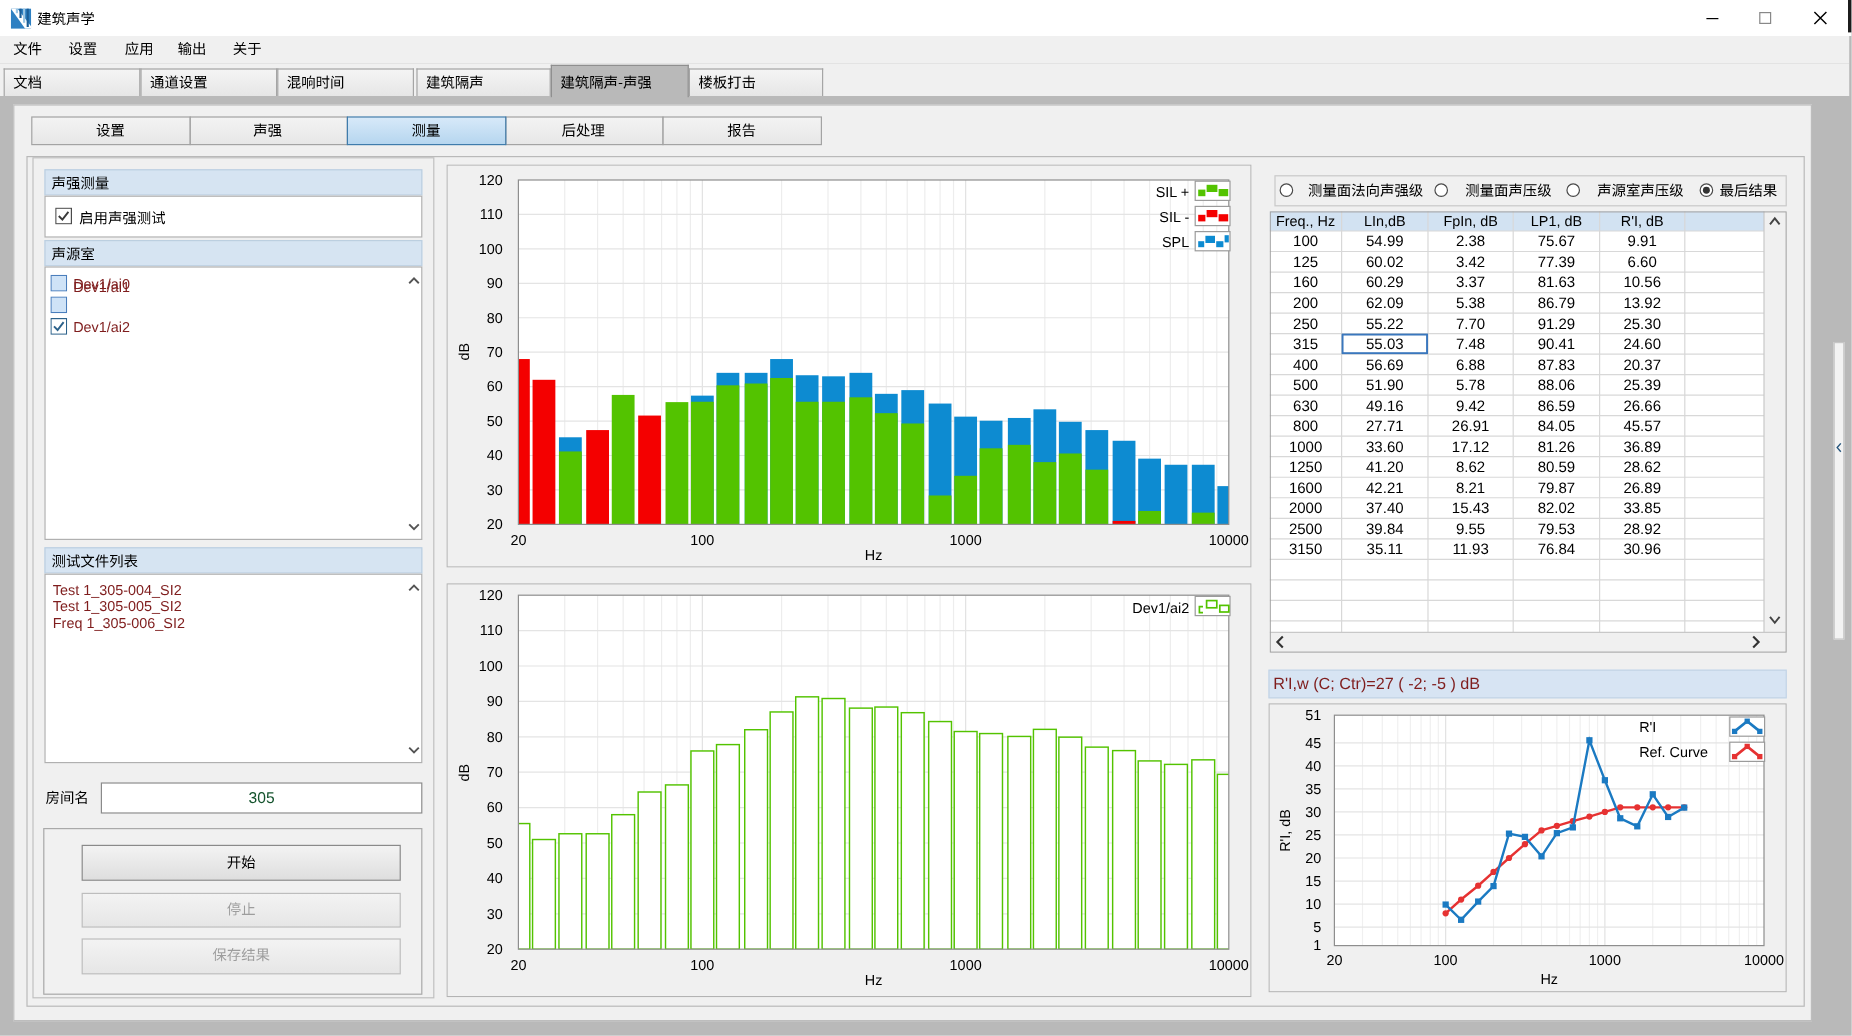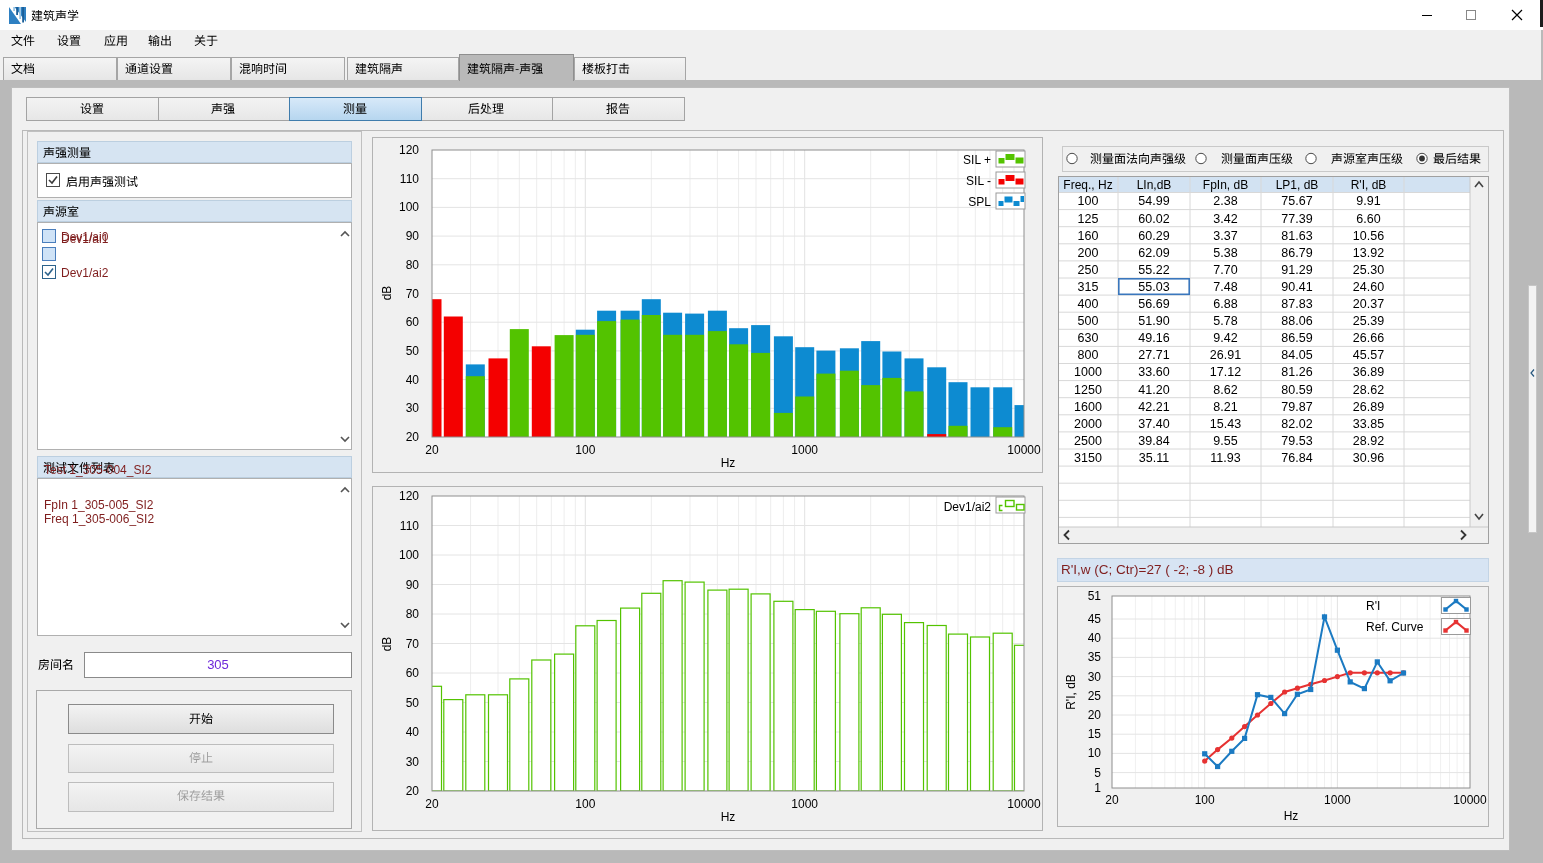--- a/index.html
+++ b/index.html
@@ -124,34 +124,34 @@
     <path d="M3 8 L7 4 L11 8" fill="none" stroke="#555" stroke-width="1.6"></path>
   </svg>
 <svg class="abs" style="left:338px;top:433px" width="14" height="12" viewBox="0 0 14 12">
     <path d="M3 4 L7 8 L11 4" fill="none" stroke="#555" stroke-width="1.6"></path>
   </svg>
 <div class="abs" style="left:37px;top:456px;width:315px;height:22px;background:#d6e4f2;border:1px solid #bccfe0"></div>
 <svg class="ck" style="left:43px;top:459px" width="72" height="17" viewBox="0 -13 72 17">
     <path d="M5.8 -1.1C6.4 -0.5 7.2 0.3 7.5 0.9L8.1 0.5C7.7 -0 7 -0.9 6.4 -1.5ZM3.7 -9.4V-1.8H4.5V-8.7H7.1V-1.9H7.8V-9.4ZM10.4 -9.9V-0.1C10.4 0.1 10.3 0.2 10.2 0.2C10 0.2 9.4 0.2 8.8 0.2C8.9 0.4 9 0.7 9.1 0.9C9.9 0.9 10.4 0.9 10.7 0.8C11 0.6 11.1 0.4 11.1 -0.1V-9.9ZM8.8 -9V-1.8H9.5V-9ZM5.4 -7.8V-3.6C5.4 -2.1 5.1 -0.6 3.1 0.4C3.2 0.5 3.5 0.8 3.6 0.9C5.7 -0.2 6 -2 6 -3.6V-7.8ZM1 -9.3C1.6 -8.9 2.5 -8.4 2.9 -8L3.5 -8.7C3 -9.1 2.2 -9.6 1.5 -9.9ZM0.5 -6.1C1.1 -5.7 2 -5.2 2.4 -4.8L3 -5.5C2.5 -5.9 1.6 -6.4 1 -6.7ZM0.7 0.3 1.5 0.8C2 -0.3 2.6 -1.8 3 -3L2.3 -3.5C1.8 -2.2 1.2 -0.6 0.7 0.3Z M13.4 -9.3C14.1 -8.8 14.8 -8 15.2 -7.5L15.8 -8.1C15.4 -8.6 14.7 -9.3 14 -9.9ZM21.3 -9.6C21.8 -9 22.4 -8.3 22.6 -7.8L23.3 -8.3C23 -8.7 22.5 -9.4 21.9 -9.9ZM12.6 -6.3V-5.4H14.3V-1.1C14.3 -0.6 13.9 -0.3 13.7 -0.1C13.8 0 14.1 0.4 14.1 0.6C14.3 0.4 14.7 0.2 16.7 -1.2C16.6 -1.3 16.5 -1.7 16.5 -1.9L15.1 -1.1V-6.3ZM20.1 -10 20.1 -7.6H16.2V-6.7H20.2C20.4 -2.2 20.9 0.9 22.4 0.9C22.9 0.9 23.4 0.4 23.6 -1.6C23.4 -1.7 23.1 -1.9 22.9 -2.1C22.8 -0.9 22.7 -0.3 22.5 -0.3C21.7 -0.3 21.2 -3 21 -6.7H23.5V-7.6H21C21 -8.4 21 -9.2 21 -10ZM16.3 -0.7 16.6 0.1C17.6 -0.2 18.9 -0.6 20.1 -0.9L20 -1.7L18.6 -1.3V-4.1H19.8V-5H16.5V-4.1H17.8V-1.1Z M29.1 -9.9C29.4 -9.3 29.8 -8.5 30 -8L31 -8.3C30.8 -8.8 30.4 -9.6 30 -10.2ZM24.6 -8V-7.1H26.5C27.2 -5.3 28.1 -3.7 29.4 -2.4C28 -1.3 26.4 -0.5 24.4 0.1C24.6 0.3 24.9 0.7 25 0.9C27 0.3 28.7 -0.6 30 -1.8C31.4 -0.6 33 0.3 35 0.9C35.1 0.6 35.4 0.2 35.6 0C33.7 -0.4 32.1 -1.3 30.7 -2.4C31.9 -3.6 32.9 -5.2 33.6 -7.1H35.4V-8ZM30 -3C28.9 -4.2 28 -5.5 27.4 -7.1H32.5C31.9 -5.5 31.1 -4.1 30 -3Z M39.8 -4.1V-3.2H43.2V1H44.1V-3.2H47.4V-4.1H44.1V-6.7H46.9V-7.6H44.1V-9.9H43.2V-7.6H41.6C41.8 -8.2 41.9 -8.7 42 -9.3L41.2 -9.5C40.9 -7.9 40.4 -6.4 39.7 -5.4C39.9 -5.3 40.3 -5 40.5 -4.9C40.8 -5.4 41.1 -6 41.4 -6.7H43.2V-4.1ZM39.2 -10C38.6 -8.2 37.5 -6.4 36.4 -5.2C36.5 -5 36.8 -4.6 36.9 -4.4C37.3 -4.8 37.6 -5.2 38 -5.8V0.9H38.9V-7.2C39.3 -8 39.7 -8.9 40.1 -9.8Z M55.7 -8.7V-2H56.6V-8.7ZM58.2 -10V-0.2C58.2 -0 58.1 0 57.9 0C57.7 0.1 57.1 0.1 56.4 0C56.6 0.3 56.7 0.7 56.7 0.9C57.7 0.9 58.2 0.9 58.6 0.8C58.9 0.6 59.1 0.3 59.1 -0.2V-10ZM50.2 -3.6C50.8 -3.2 51.5 -2.6 52 -2.2C51.2 -1 50.1 -0.2 48.9 0.3C49.1 0.4 49.4 0.8 49.5 1C52 -0.1 53.9 -2.5 54.5 -6.6L53.9 -6.8L53.8 -6.8H51.1C51.3 -7.3 51.4 -7.9 51.6 -8.6H54.9V-9.4H48.7V-8.6H50.7C50.3 -6.7 49.6 -5 48.6 -3.9C48.8 -3.8 49.2 -3.5 49.3 -3.3C49.9 -4 50.4 -4.9 50.8 -5.9H53.5C53.3 -4.8 52.9 -3.8 52.5 -3C52 -3.4 51.3 -3.9 50.7 -4.3Z M63 0.9C63.3 0.8 63.7 0.6 67.1 -0.5C67 -0.6 67 -1 66.9 -1.2L64 -0.4V-3C64.7 -3.5 65.4 -4 65.9 -4.6C66.8 -2.1 68.5 -0.3 71 0.6C71.1 0.3 71.4 -0 71.6 -0.2C70.4 -0.6 69.4 -1.2 68.6 -1.9C69.3 -2.4 70.2 -3 70.9 -3.6L70.2 -4.2C69.6 -3.6 68.8 -3 68.1 -2.5C67.5 -3.1 67.1 -3.8 66.8 -4.6H71.2V-5.4H66.4V-6.5H70.3V-7.2H66.4V-8.2H70.8V-9H66.4V-10.1H65.5V-9H61.3V-8.2H65.5V-7.2H61.9V-6.5H65.5V-5.4H60.8V-4.6H64.8C63.6 -3.6 61.9 -2.7 60.4 -2.2C60.6 -2 60.9 -1.7 61 -1.5C61.7 -1.7 62.4 -2 63.1 -2.4V-0.7C63.1 -0.2 62.8 0 62.6 0.1C62.8 0.3 63 0.7 63 0.9Z" fill="#000"></path>
   </svg>
 <div class="abs" style="left:37px;top:478px;width:315px;height:158px;background:#fff;border:1px solid #b0b0b0"></div>
-<div class="txt" style="left:44px;top:464px">Test 1_305-004_SI2</div>
-<div class="txt" style="left:44px;top:498.5px">FpIn 1_305-005_SI2</div>
+<div class="txt" style="left:44px;top:486px">Test 1_305-004_SI2</div>
+<div class="txt" style="left:44px;top:498.5px">Test 1_305-005_SI2</div>
 <div class="txt" style="left:44px;top:513.0px">Freq 1_305-006_SI2</div>
 <svg class="abs" style="left:338px;top:484px" width="14" height="12" viewBox="0 0 14 12">
     <path d="M3 8 L7 4 L11 8" fill="none" stroke="#555" stroke-width="1.6"></path>
   </svg>
 <svg class="abs" style="left:338px;top:619px" width="14" height="12" viewBox="0 0 14 12">
     <path d="M3 4 L7 8 L11 4" fill="none" stroke="#555" stroke-width="1.6"></path>
   </svg>
 <svg class="ck" style="left:38px;top:656px" width="36" height="17" viewBox="0 -13 36 17">
     <path d="M6 -5.7C6.3 -5.4 6.6 -4.8 6.8 -4.5H2.9V-3.7H5.2C5 -1.8 4.5 -0.5 2.4 0.3C2.6 0.4 2.8 0.7 2.9 0.9C4.5 0.3 5.3 -0.6 5.7 -1.9H9.3C9.2 -0.7 9.1 -0.2 8.9 0C8.8 0.1 8.7 0.1 8.4 0.1C8.2 0.1 7.5 0.1 6.9 0C7 0.3 7.1 0.6 7.1 0.8C7.8 0.8 8.4 0.9 8.8 0.8C9.1 0.8 9.4 0.7 9.6 0.5C9.9 0.2 10.1 -0.5 10.2 -2.3C10.3 -2.4 10.3 -2.6 10.3 -2.6H5.9C6 -3 6 -3.3 6.1 -3.7H11V-4.5H6.9L7.6 -4.7C7.4 -5.1 7.1 -5.6 6.8 -6ZM5.3 -9.8C5.5 -9.6 5.6 -9.2 5.7 -8.9H1.6V-6C1.6 -4.1 1.5 -1.4 0.4 0.5C0.6 0.6 1 0.8 1.2 0.9C2.4 -1.1 2.5 -4 2.5 -6V-6.1H10.6V-8.9H6.7C6.6 -9.3 6.4 -9.7 6.2 -10.1ZM2.5 -8.1H9.7V-6.8H2.5Z M13.1 -7.4V1H14V-7.4ZM13.3 -9.5C13.8 -9 14.4 -8.2 14.7 -7.7L15.5 -8.2C15.2 -8.7 14.5 -9.4 14 -9.9ZM16.5 -3.5H19.4V-1.9H16.5ZM16.5 -5.9H19.4V-4.3H16.5ZM15.7 -6.6V-1.2H20.3V-6.6ZM16.2 -9.4V-8.6H22V-0.1C22 0 22 0.1 21.8 0.1C21.7 0.1 21.2 0.1 20.7 0.1C20.8 0.3 20.9 0.7 21 0.9C21.7 0.9 22.2 0.9 22.5 0.8C22.8 0.6 23 0.4 23 -0.1V-9.4Z M27.2 -6.3C27.8 -5.9 28.5 -5.4 29 -4.9C27.6 -4.1 26.1 -3.6 24.6 -3.3C24.7 -3.1 24.9 -2.7 25 -2.4C25.7 -2.6 26.4 -2.8 27 -3V0.9H27.9V0.3H33.3V0.9H34.2V-4.1H29.4C31.4 -5.1 33.1 -6.6 34.1 -8.6L33.5 -8.9L33.4 -8.9H29.1C29.4 -9.2 29.7 -9.6 29.9 -9.9L28.9 -10.1C28.2 -9 26.8 -7.6 24.8 -6.7C25 -6.6 25.3 -6.2 25.5 -6C26.6 -6.6 27.6 -7.3 28.3 -8.1H32.8C32.1 -7 31 -6.1 29.8 -5.3C29.3 -5.8 28.5 -6.4 27.9 -6.9ZM33.3 -0.5H27.9V-3.3H33.3Z" fill="#000"></path>
   </svg>
 <div class="abs" style="left:84px;top:652px;width:268px;height:26px;background:#fff;border:1px solid #8a8a8a"></div>
-<div class="txt" style="left:84px;top:658px;width:268px;text-align:center;font-size:13px;color:#6d28d9">305</div>
+<div class="txt" style="left:84px;top:658px;width:268px;text-align:center;font-size:13px;color:#14532d">305</div>
 <div class="abs" style="left:36px;top:690px;width:316px;height:139px;background:#f1f1f1;border:1px solid #a9a9a9"></div>
 <div class="abs" style="left:68px;top:704px;width:266px;height:30px;background:linear-gradient(#f3f3f3,#dedede);border:1px solid #8a8a8a"></div>
 <svg class="ck" style="left:189.0px;top:710px" width="24" height="17" viewBox="0 -13 24 17">
     <path d="M7.8 -8.4V-5H4.4V-5.5V-8.4ZM0.6 -5V-4.2H3.5C3.3 -2.5 2.7 -0.9 0.6 0.3C0.9 0.5 1.2 0.8 1.4 1C3.6 -0.4 4.2 -2.3 4.4 -4.2H7.8V1H8.7V-4.2H11.4V-5H8.7V-8.4H11V-9.3H1.1V-8.4H3.5V-5.5L3.5 -5Z M17.5 -3.9V1H18.4V0.4H22V0.9H22.9V-3.9ZM18.4 -0.4V-3.1H22V-0.4ZM17.1 -4.9C17.5 -5 18 -5.1 22.5 -5.4C22.6 -5.1 22.8 -4.8 22.9 -4.6L23.6 -5C23.3 -5.9 22.4 -7.3 21.6 -8.3L20.9 -8C21.3 -7.5 21.7 -6.8 22.1 -6.2L18.2 -6C19 -7 19.8 -8.4 20.5 -9.8L19.5 -10.1C18.9 -8.6 17.9 -7 17.6 -6.5C17.3 -6.1 17.1 -5.8 16.8 -5.8C17 -5.5 17.1 -5.1 17.1 -4.9ZM14.4 -6.8H15.8C15.6 -5.2 15.4 -3.9 15 -2.9C14.6 -3.2 14.1 -3.5 13.7 -3.8C14 -4.7 14.2 -5.7 14.4 -6.8ZM12.8 -3.5C13.4 -3.1 14 -2.6 14.6 -2.1C14.1 -1 13.3 -0.2 12.5 0.2C12.7 0.4 12.9 0.7 13 0.9C13.9 0.4 14.7 -0.4 15.3 -1.5C15.7 -1 16.1 -0.6 16.4 -0.3L16.9 -1C16.6 -1.4 16.2 -1.8 15.6 -2.3C16.2 -3.7 16.5 -5.4 16.7 -7.6L16.1 -7.6L16 -7.6H14.6C14.7 -8.4 14.9 -9.2 15 -10L14.1 -10C14.1 -9.3 13.9 -8.5 13.8 -7.6H12.5V-6.8H13.6C13.4 -5.5 13.1 -4.4 12.8 -3.5Z" fill="#000"></path>
   </svg>
 <div class="abs" style="left:68px;top:744px;width:266px;height:29px;background:linear-gradient(#f3f3f3,#e6e6e6);border:1px solid #bdbdbd"></div>
 <svg class="ck" style="left:189.0px;top:749px" width="24" height="17" viewBox="0 -13 24 17">
     <path d="M5.6 -6.9H9.5V-5.9H5.6ZM4.8 -7.6V-5.3H10.4V-7.6ZM3.7 -4.5V-2.6H4.5V-3.8H10.6V-2.6H11.4V-4.5ZM6.8 -9.9C6.9 -9.6 7.1 -9.3 7.2 -9H3.9V-8.2H11.4V-9H8.2C8.1 -9.3 7.8 -9.8 7.6 -10.1ZM4.8 -2.9V-2.1H7.1V-0.1C7.1 0.1 7.1 0.1 6.9 0.1C6.7 0.1 6 0.1 5.3 0.1C5.4 0.4 5.6 0.7 5.6 0.9C6.5 0.9 7.2 0.9 7.5 0.8C7.9 0.7 8 0.4 8 -0V-2.1H10.3V-2.9ZM3.2 -10.1C2.5 -8.2 1.5 -6.4 0.4 -5.3C0.5 -5.1 0.8 -4.6 0.9 -4.4C1.2 -4.8 1.6 -5.2 1.9 -5.7V0.9H2.7V-7.1C3.2 -7.9 3.6 -8.9 4 -9.8Z M14.3 -7.4V-0.5H12.6V0.4H23.4V-0.5H18.9V-5.2H22.9V-6.1H18.9V-10H18V-0.5H15.2V-7.4Z" fill="#9d9d9d"></path>
   </svg>
 <div class="abs" style="left:68px;top:782px;width:266px;height:30px;background:linear-gradient(#f3f3f3,#e6e6e6);border:1px solid #bdbdbd"></div>
@@ -521,21 +521,21 @@
     <line x1="412" y1="0" x2="412" y2="351" stroke="#c8c8c8"></line>
     <path d="M417 11 L421 6 L425 11" fill="none" stroke="#444" stroke-width="1.6"></path>
     <path d="M417 338 L421 343 L425 338" fill="none" stroke="#444" stroke-width="1.6"></path>
     <rect x="0" y="351" width="430" height="16" fill="#f0f0f0"></rect>
     <line x1="0" y1="351" x2="430" y2="351" stroke="#c8c8c8"></line>
     <path d="M11 354.5 L6.5 359 L11 363.5" fill="none" stroke="#333" stroke-width="1.8"></path>
     <path d="M403 354.5 L407.5 359 L403 363.5" fill="none" stroke="#333" stroke-width="1.8"></path>
     <rect x="0.5" y="0.5" width="430" height="367" fill="none" stroke="#a0a0a0"></rect>
   </svg>
 <div class="abs" style="left:1057px;top:558px;width:432px;height:24px;background:#d7e4f3;border:1px solid #c3d4e5"></div>
-<div class="txt" style="left:1061px;top:563px;font-size:13.5px">R'I,w (C; Ctr)=27 ( -2; -8 ) dB</div>
+<div class="txt" style="left:1061px;top:563px;font-size:13.5px">R'I,w (C; Ctr)=27 ( -2; -5 ) dB</div>
 <svg class="abs" style="left:1057px;top:586px" width="432" height="241" viewBox="0 0 432 241">
     <rect x="0.5" y="0.5" width="431" height="240" fill="#f0f0f0" stroke="#b3b3b3"></rect>
     <rect x="55" y="10" width="358" height="192" fill="#fff"></rect>
     <line x1="78.4" y1="10" x2="78.4" y2="202" stroke="#f0f0f0"></line>
     <line x1="94.9" y1="10" x2="94.9" y2="202" stroke="#f0f0f0"></line>
     <line x1="107.8" y1="10" x2="107.8" y2="202" stroke="#f0f0f0"></line>
     <line x1="118.3" y1="10" x2="118.3" y2="202" stroke="#f0f0f0"></line>
     <line x1="127.2" y1="10" x2="127.2" y2="202" stroke="#f0f0f0"></line>
     <line x1="134.9" y1="10" x2="134.9" y2="202" stroke="#f0f0f0"></line>
     <line x1="141.6" y1="10" x2="141.6" y2="202" stroke="#f0f0f0"></line>

